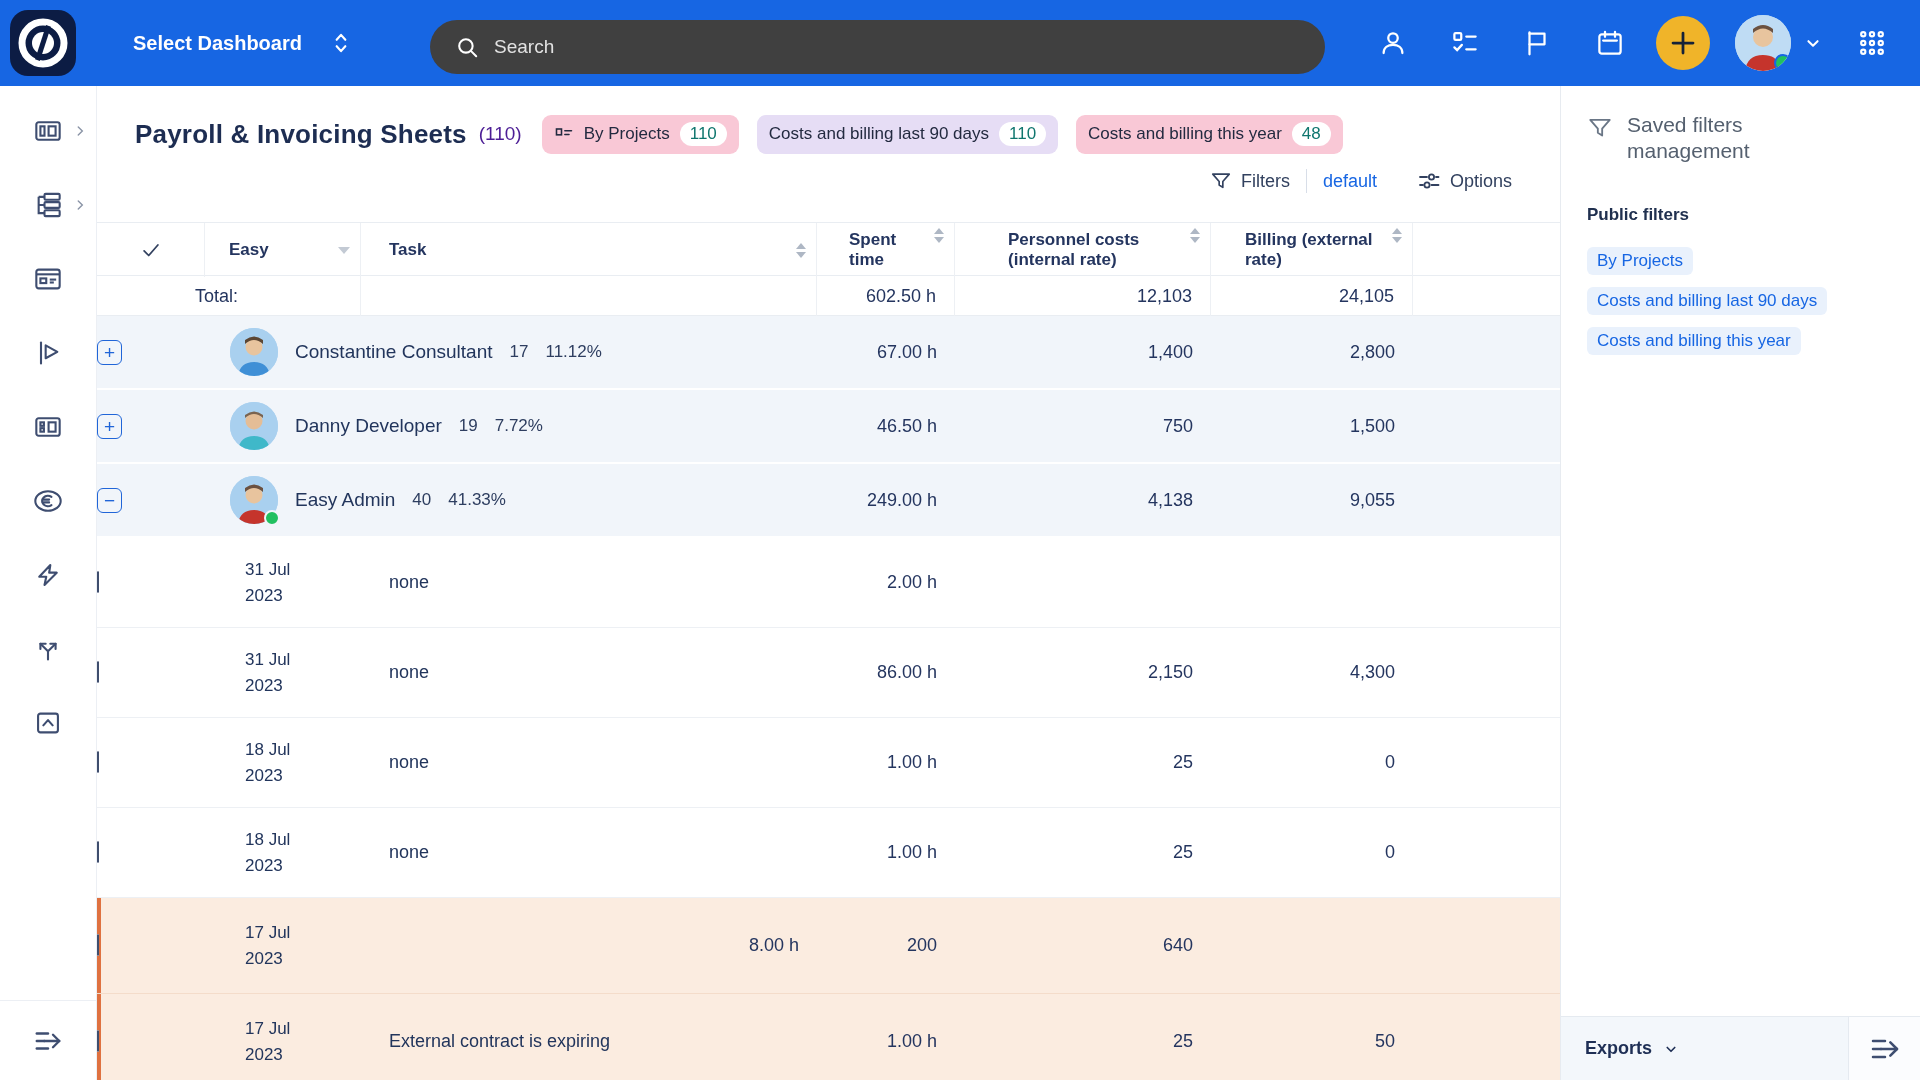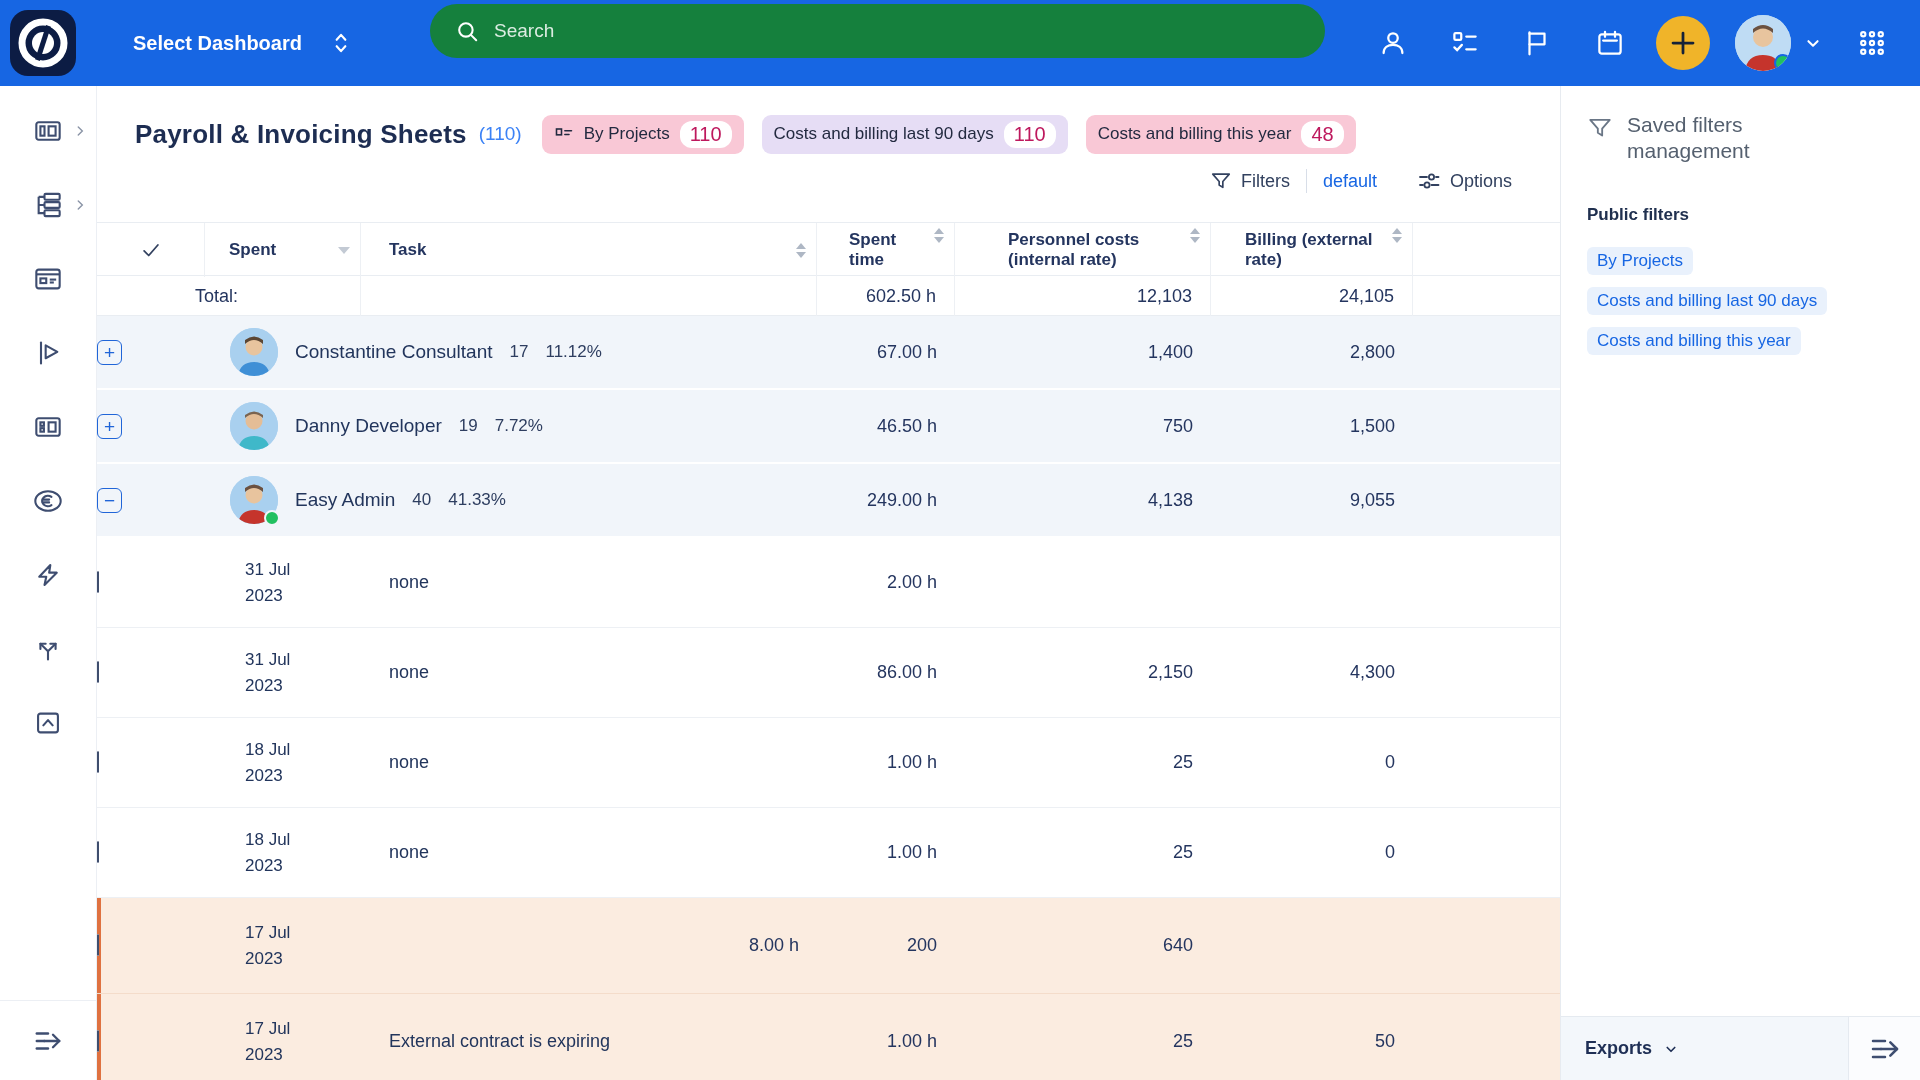--- a/index.html
+++ b/index.html
@@ -5,22 +5,22 @@
   * { margin:0; padding:0; box-sizing:border-box; }
   html,body { width:1920px; height:1080px; overflow:hidden;
     font-family:"Liberation Sans","DejaVu Sans",sans-serif; background:#fff; color:#24355F; }
 
   
   .topbar { position:relative; height:86px; background:#1766E3; display:flex; align-items:center; }
   .logo-tile { position:absolute; left:10px; top:10px; width:66px; height:66px; border-radius:18px;
     background:#0C1C44; display:flex; align-items:center; justify-content:center; }
   .select-dash { position:absolute; left:133px; top:0; height:86px; display:flex; align-items:center;
     gap:26px; color:#fff; font-size:20px; font-weight:600; cursor:pointer; }
-  .search-pill { position:absolute; left:430px; top:4px; width:895px; height:54px; border-radius:27px;
-    background:#15803d; display:flex; align-items:center; padding-left:24px; gap:14px; }
+  .search-pill { position:absolute; left:430px; top:20px; width:895px; height:54px; border-radius:27px;
+    background:#404040; display:flex; align-items:center; padding-left:24px; gap:14px; }
   .search-pill input { background:transparent; border:none; outline:none; color:#fff; font-size:19px;
     width:760px; font-family:inherit; }
   .search-pill input::placeholder { color:rgba(255,255,255,.85); }
   .tb-ico { position:absolute; top:0; height:86px; display:flex; align-items:center; justify-content:center;
     width:44px; color:#fff; cursor:pointer; }
   .plus-btn { position:absolute; left:1656px; top:16px; width:54px; height:54px; border-radius:50%;
     background:#F0B429; display:flex; align-items:center; justify-content:center; color:#152238; cursor:pointer; }
   .avatar { position:absolute; left:1735px; top:15px; width:56px; height:56px; border-radius:50%;
     background:#BFDCF4; overflow:hidden; cursor:pointer; }
   .avatar .dot { position:absolute; right:-1px; bottom:-1px; width:18px; height:18px; border-radius:50%;
@@ -35,26 +35,26 @@
   .lsb-item { position:relative; width:30px; height:30px; color:#3E4D70; cursor:pointer;
     display:flex; align-items:center; justify-content:center; }
   .lsb-item .chev { position:absolute; left:40px; top:8px; color:#8A94A6; }
   .lsb-bottom { position:absolute; bottom:0; left:0; width:96px; height:80px; border-top:1px solid #ECEFF4;
     display:flex; align-items:center; justify-content:center; color:#3E4D70; cursor:pointer; }
 
   
   .main { width:1463px; position:relative; background:#fff; }
   .page-head { display:flex; align-items:center; margin:24px 0 0 38px; gap:12px; height:48px; }
   .page-title { font-size:26px; font-weight:700; color:#1D2D52; letter-spacing:.2px; }
-  .page-count { font-size:19px; color:#3b82f6; }
+  .page-count { font-size:19px; color:#4c1d95; }
   .chip { display:flex; align-items:center; gap:10px; height:39px; border-radius:9px; padding:0 12px;
     font-size:17px; color:#232A40; cursor:pointer; white-space:nowrap; }
   .chip.pink { background:#F9C8D6; }
   .chip.lavender { background:#E6DDF5; margin-left:6px; }
-  .chip .badge { background:#fff; border-radius:12px; font-size:20px; padding:2px 10px; color:#be185d; }
+  .chip .badge { background:#fff; border-radius:12px; font-size:17px; padding:2px 10px; color:#0f766e; }
   .chip .ci { color:#232A40; display:flex; }
 
   .toolbar { display:flex; align-items:center; justify-content:flex-end; gap:16px; height:46px;
     margin-right:48px; font-size:18px; color:#32415F; }
   .tool { display:flex; align-items:center; gap:9px; cursor:pointer; }
   .tool-sep { width:1px; height:24px; background:#D8DEE8; }
   .link-default { color:#1766E3; cursor:pointer; }
 
   
   .tbl { margin-top:18px; width:1463px; font-size:18px; }
@@ -337,21 +337,21 @@
 
     <div class="tbl">
 
       <div class="trow thead">
         <div class="tc" style="justify-content:center">
           <svg width="22" height="22" viewBox="0 0 24 24" fill="none" stroke="#32415F" stroke-width="1.9" stroke-linecap="round" stroke-linejoin="round">
             <polyline points="4.5,13 9.5,18 19.5,6.5"></polyline>
           </svg>
         </div>
         <div class="tc" style="padding-left:24px">
-          <span>Spent</span>
+          <span>Easy</span>
           <span class="filt-dn"></span>
         </div>
         <div class="tc" style="padding-left:28px">
           <span>Task</span>
           <span class="sortarrows" style="margin-left:auto">
               <span class="sa-up"></span>
               <span class="sa-dn"></span>
             </span>
         </div>
         <div class="tc hdr-right">

